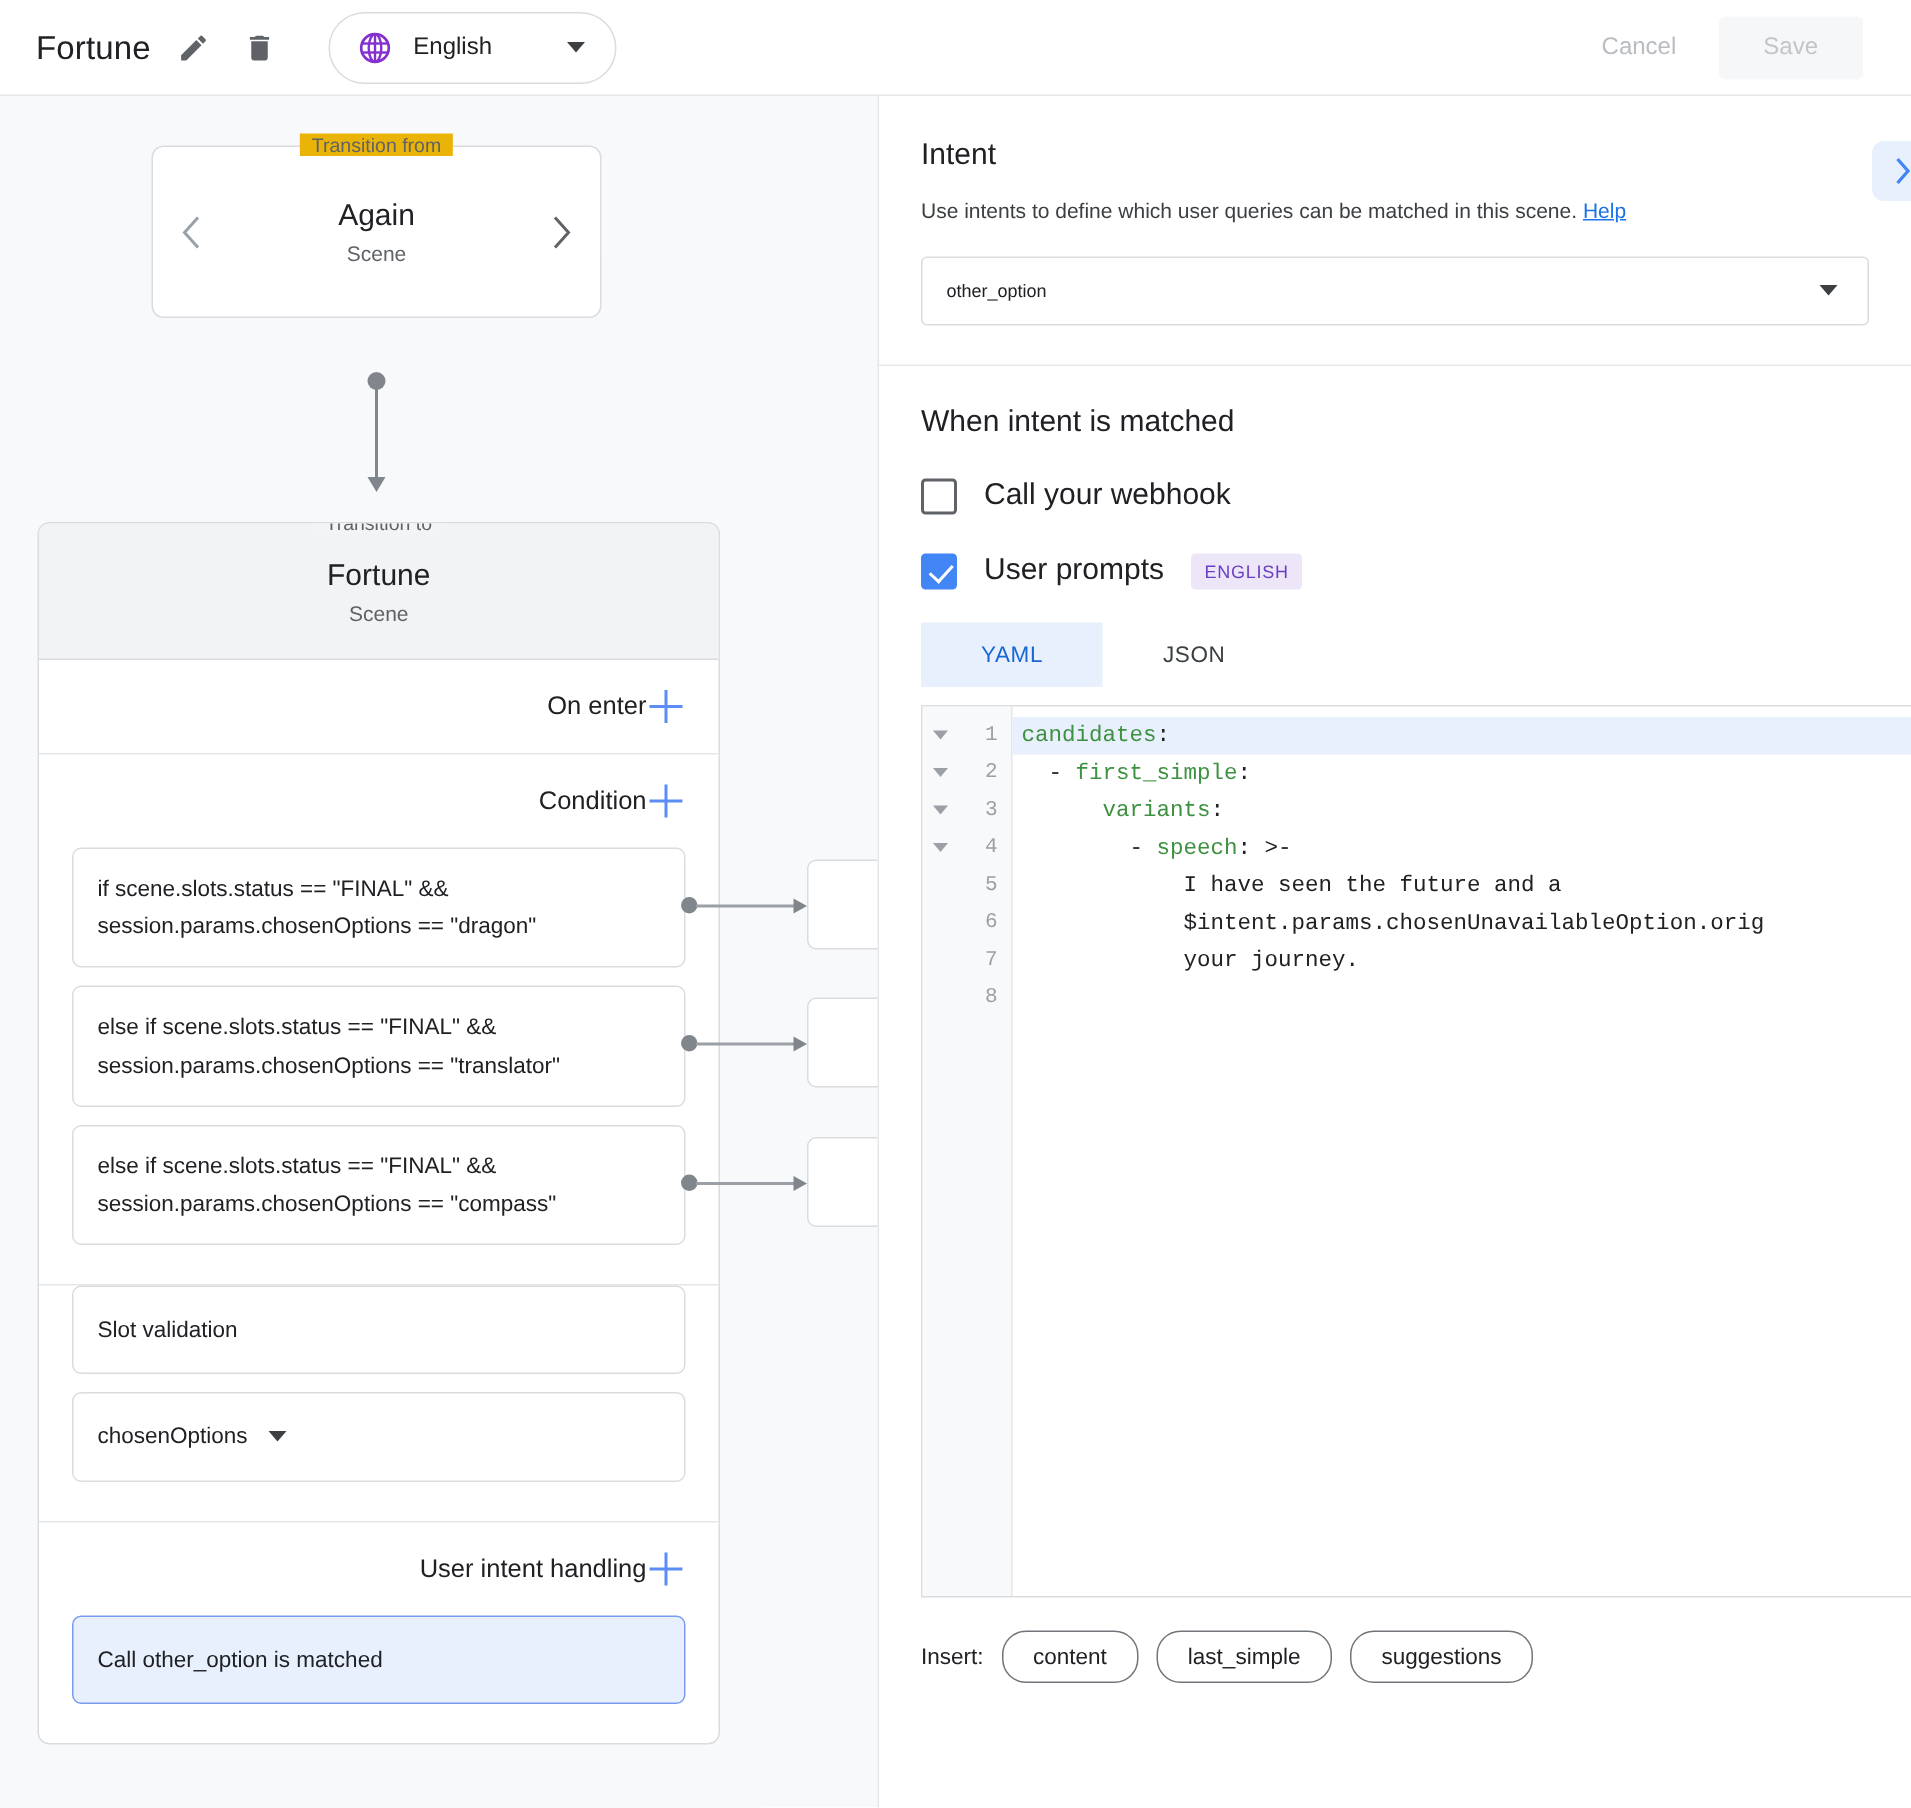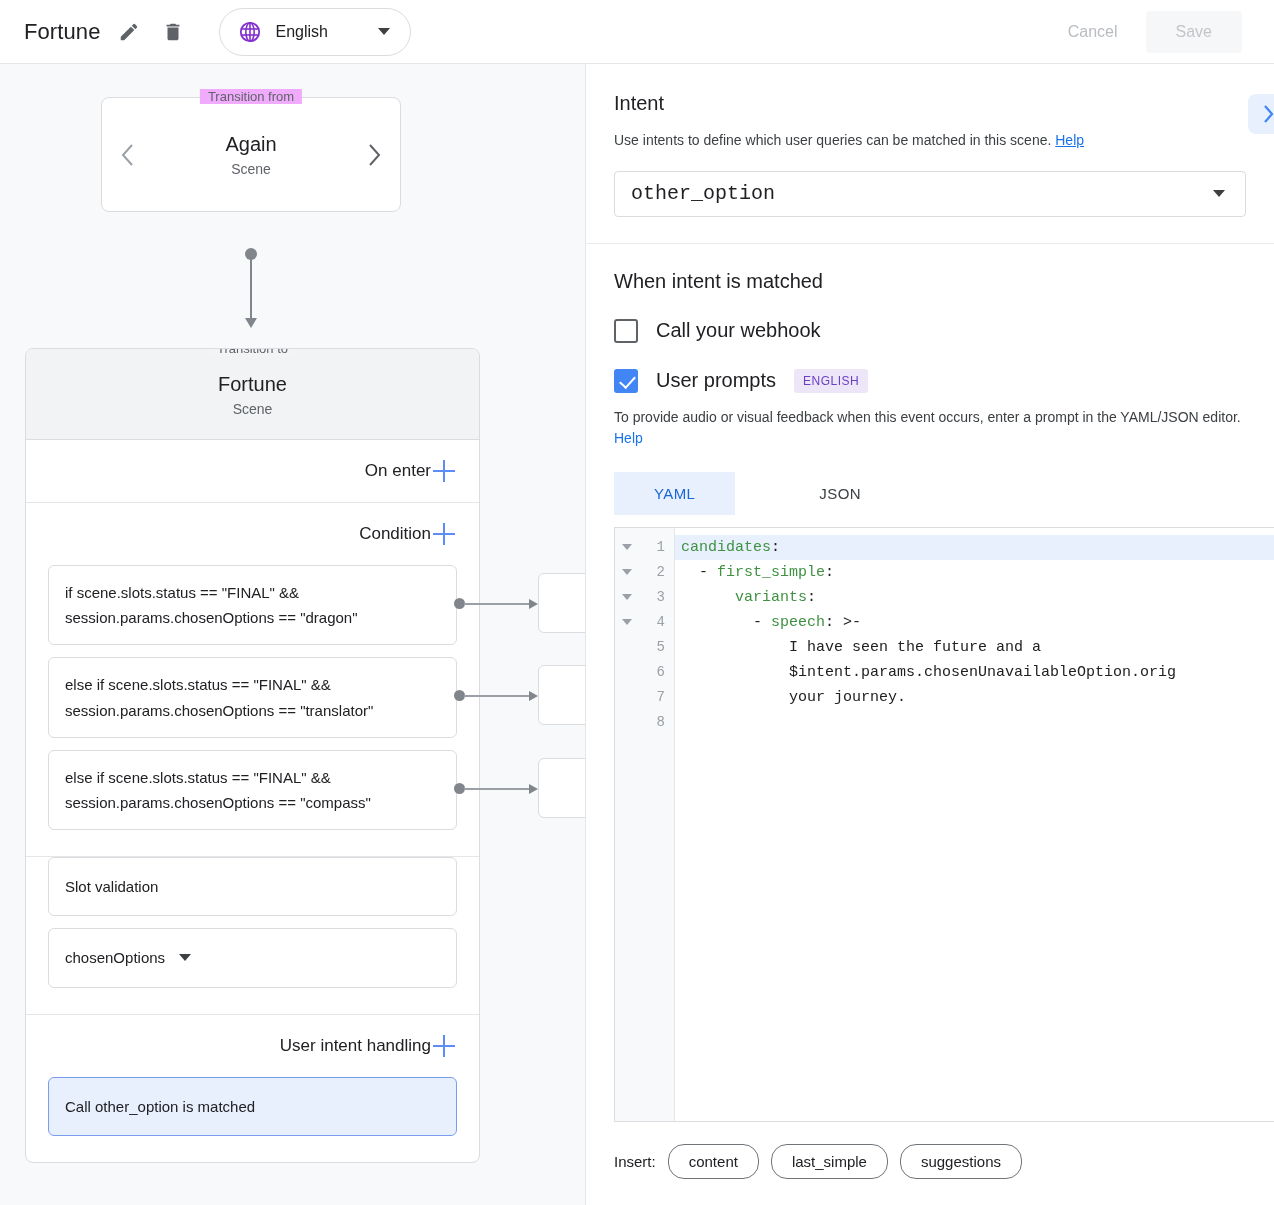--- a/index.html
+++ b/index.html
@@ -62,21 +62,21 @@
   }
   .fieldset-legend {
     position:absolute; top:-9px; background:#f8f9fa; padding:0 8px;
     font-size:13px; color:#5f6368; white-space:nowrap;
   }
 
   
   #transition-from {
     left:101px; top:33px; width:300px; height:115px; background:#fff;
   }
-  #transition-from-legend { left:50%; transform:translateX(-50%); background:#f0abfc; }
+  #transition-from-legend { left:50%; transform:translateX(-50%); background:#eab308; }
   #tf-inner { height:100%; display:flex; align-items:center; justify-content:space-between; padding:0 12px; }
   .chev {
     width:28px; height:28px; display:flex; align-items:center; justify-content:center;
     cursor:pointer; color:#5f6368;
   }
   #tf-center { text-align:center; flex:1; }
   #tf-name { font-size:20px; color:#202124; line-height:1.2; }
   #tf-type { font-size:14px; color:#5f6368; margin-top:5px; }
 
   
@@ -161,21 +161,21 @@
   #intent-section { padding:28px 28px 26px 28px; border-bottom:1px solid #e8eaed; position:relative; }
   .rp-h { font-size:20px; color:#202124; font-weight:400; }
   .rp-sub { font-size:14px; color:#3c4043; margin-top:16px; line-height:1.4; }
   a.help-link { color:#1a73e8; text-decoration:underline; }
   a.help-link2 { color:#1a73e8; text-decoration:none; }
 
   #intent-select {
     margin-top:20px; height:46px; border:1px solid #dadce0; border-radius:4px;
     display:flex; align-items:center; padding:0 14px 0 16px; cursor:pointer; background:#fff;
   }
-  #intent-select-value { flex:1; font-size:20px; color:#202124;font-family:Liberation Mono, monospace; }
+  #intent-select-value { flex:1; font-size:12px; color:#202124; }
 
   #expand-btn {
     position:absolute; right:-14px; top:30px; width:40px; height:40px;
     background:#e8f0fe; border-radius:8px 0 0 8px;
     display:flex; align-items:center; justify-content:center; cursor:pointer;
   }
 
   #matched-section { padding:26px 28px 0 28px; }
   .cb-row { display:flex; align-items:center; gap:18px; margin-top:26px; }
   .checkbox {
@@ -189,21 +189,21 @@
     content:""; position:absolute; left:7px; top:2px; width:7px; height:13px;
     border:solid #fff; border-width:0 2.5px 2.5px 0; transform:rotate(42deg);
   }
   .cb-label { font-size:20px; color:#202124; }
   .badge {
     background:#ece6f8; color:#6a3fc4; font-size:12px; letter-spacing:.5px;
     padding:5px 9px; border-radius:3px;
   }
   #prompt-desc { font-size:14px; color:#3c4043; margin-top:14px; line-height:1.55; max-width:640px; }
 
-  #tabs { display:flex; margin-top:22px;gap:44px; }
+  #tabs { display:flex; margin-top:22px; }
   .tab {
     padding:13px 40px; font-size:15px; color:#3c4043; cursor:pointer; letter-spacing:.4px;
   }
   .tab.active { background:#e8f0fe; color:#1967d2; }
 
   
   #editor {
     margin-top:12px; border:1px solid #dadce0; border-right:none;
     height:595px; display:flex; background:#fff; overflow:hidden;
     width:672px;
@@ -398,24 +398,20 @@
       <span class="checkbox"></span>
       <span class="cb-label">Call your webhook</span>
     </div>
 
     <div class="cb-row">
       <span class="checkbox checked"></span>
       <span class="cb-label">User prompts</span>
       <span class="badge">ENGLISH</span>
     </div>
 
-    <div id="prompt-desc">
-      <span>To provide audio or visual feedback when this event occurs, enter a prompt in the YAML/JSON editor.</span>
-      <a class="help-link2" href="#">Help</a>
-    </div>
 
     <div id="tabs">
       <div class="tab active">YAML</div>
       <div class="tab">JSON</div>
     </div>
 
     <div id="editor">
       <div id="gutter">
         <div class="gline">
             <span class="fold"></span>

